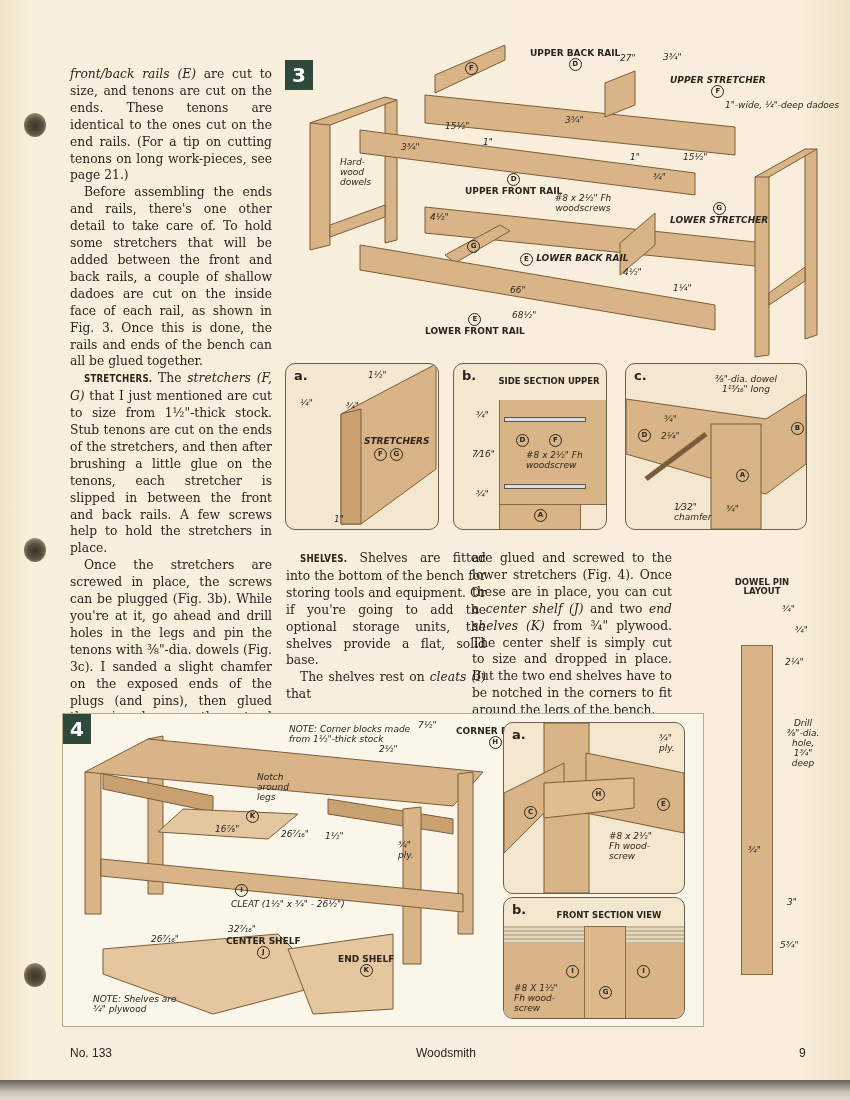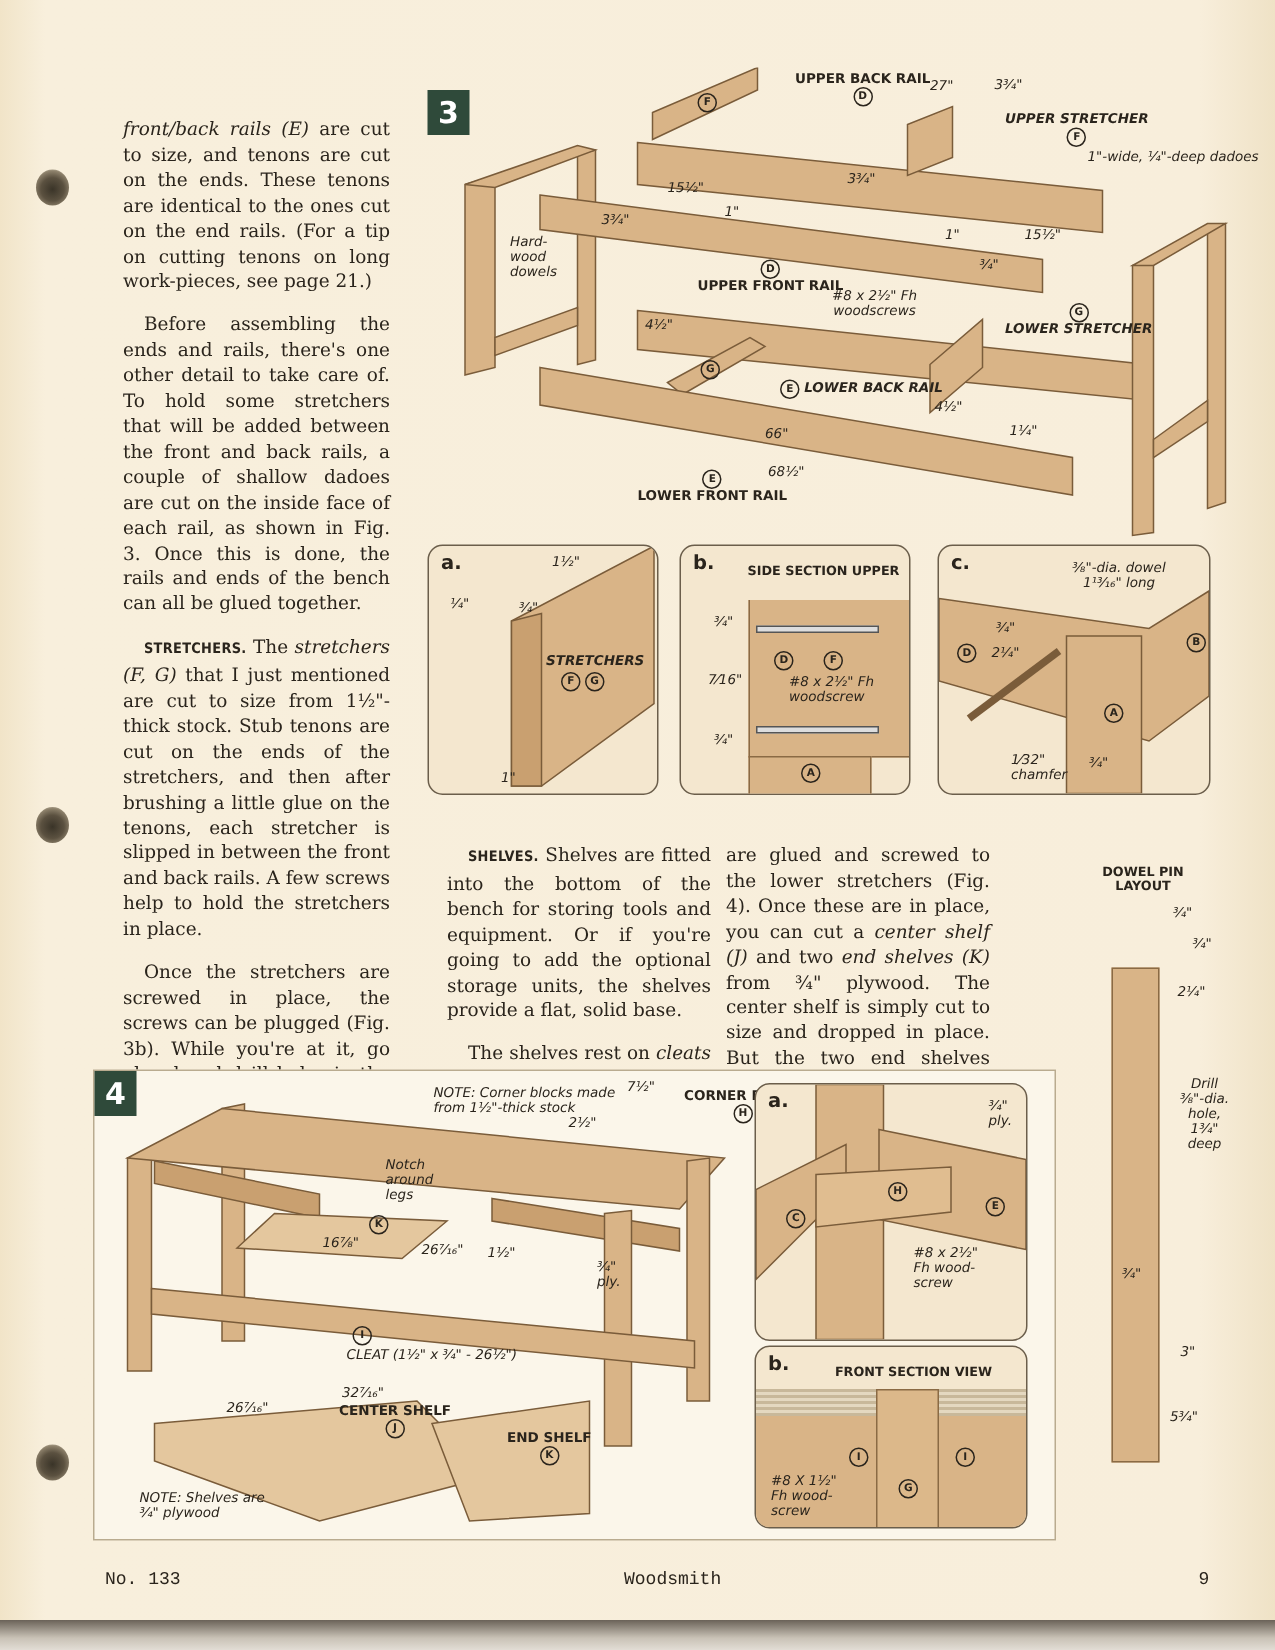--- a/index.html
+++ b/index.html
@@ -1,34 +1,34 @@
 <!DOCTYPE html>
 <html><head>
 <meta charset="utf-8">
 <style>
   html,body{margin:0;padding:0;}
   body{width:850px;height:1100px;background:#f6ecd6;position:relative;overflow:hidden;font-family:"DejaVu Serif",serif;color:#2a241c;}
   .page{position:absolute;left:0;top:0;width:850px;height:1100px;background:linear-gradient(90deg,#f1e4c8 0,#f8efdc 30px,#f8eedb 800px,#efe2c6 850px);}
   .hole{position:absolute;left:24px;width:22px;height:24px;border-radius:50%;background:radial-gradient(circle at 50% 55%,#3a3428 0,#5b5140 45%,#8c806a 70%,rgba(240,230,210,0) 100%);}
   .bottom-edge{position:absolute;left:0;top:1080px;width:850px;height:20px;background:linear-gradient(#6a6258,#c9c2b6 60%,#e2ddd5);}
   .col{position:absolute;font-size:12.3px;line-height:16.9px;text-align:justify;}
-  .col p{margin:12px;text-indent:14px;}
+  .col p{margin:0;text-indent:14px;}
   .col p.noindent{text-indent:0;}
   .hd{font-family:"DejaVu Sans Condensed","DejaVu Sans",sans-serif;font-weight:bold;font-size:9.6px;letter-spacing:0.2px;}
   .it{font-style:italic;}
   .fig{position:absolute;background:#fbf6ea;border:1px solid #b9ab8f;}
   .fignum{position:absolute;width:28px;height:30px;background:#2f4a3a;color:#fff;font-family:"DejaVu Sans",sans-serif;font-weight:bold;font-size:20px;display:flex;align-items:center;justify-content:center;}
   .lbl{position:absolute;font-family:"DejaVu Sans",sans-serif;font-size:9px;line-height:10px;font-style:italic;color:#2a241c;white-space:nowrap;}
   .lblb{position:absolute;font-family:"DejaVu Sans",sans-serif;font-size:9px;line-height:10px;font-weight:bold;font-style:italic;color:#2a241c;text-align:center;white-space:nowrap;}
   .circ{display:inline-block;width:11px;height:11px;border:1px solid #2a241c;border-radius:50%;font-size:7px;line-height:11px;text-align:center;font-style:normal;font-weight:bold;}
   .inset{position:absolute;background:#f4e7cf;border:1px solid #6b5e4b;border-radius:10px;overflow:hidden;}
   .inset-letter{position:absolute;left:8px;top:4px;font-family:"DejaVu Sans",sans-serif;font-weight:bold;font-size:13px;}
   .inset-title{position:absolute;font-family:"DejaVu Sans",sans-serif;font-weight:bold;font-size:8.5px;text-align:center;line-height:10px;}
   .wood{position:absolute;background:#d9b487;border:1px solid #8a6a44;}
-  .footer{position:absolute;top:1046px;font-family:Liberation Mono, monospace;font-size:12px;color:#2a241c;}
+  .footer{position:absolute;top:1046px;font-family:Liberation Sans, sans-serif;font-size:12px;color:#2a241c;}
   .sidebar-title{position:absolute;left:720px;top:578px;width:84px;text-align:center;font-family:"DejaVu Sans",sans-serif;font-weight:bold;font-size:8.5px;line-height:9px;}
 </style>
 </head>
 <body>
 
 <div class="page">
 
   <div class="hole" style="top:113px"></div>
   <div class="hole" style="top:538px"></div>
   <div class="hole" style="top:963px"></div>

